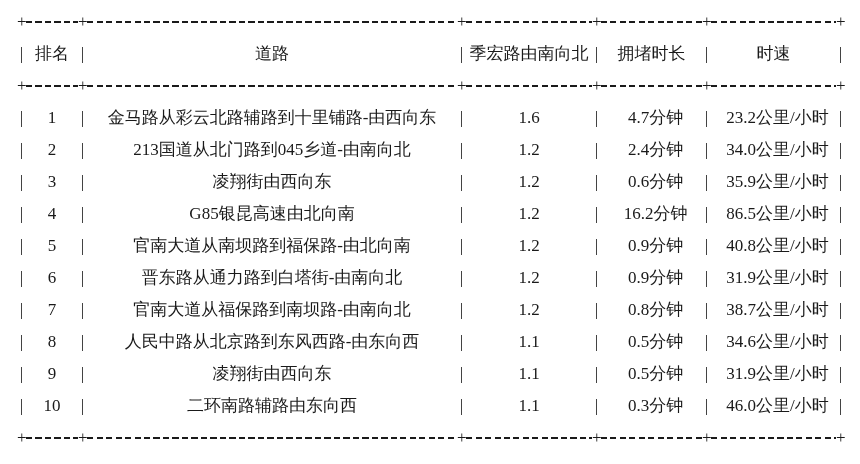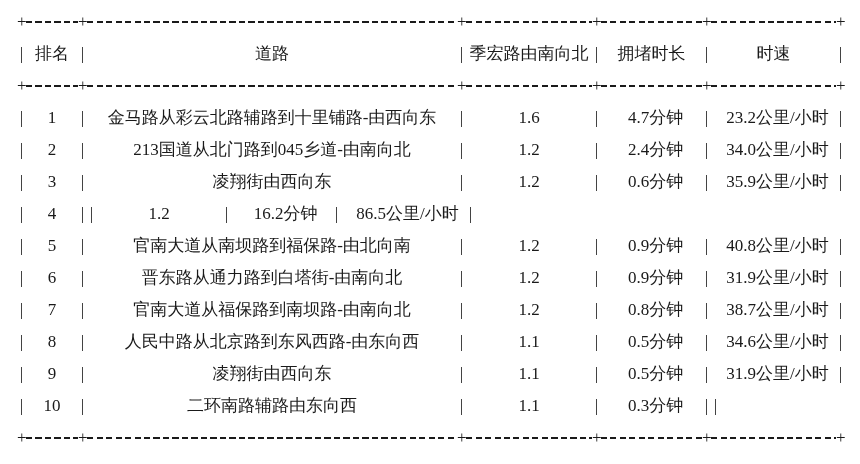--- a/index.html
+++ b/index.html
@@ -113,20 +113,21 @@
     <span class="cell c4 left">0.6分钟</span>
     <span class="vbar">|</span>
     <span class="cell c5 left">35.9公里/小时</span>
     <span class="vbar">|</span>
   </div>
 
   <div class="line">
     <span class="vbar">|</span>
     <span class="cell c1">4</span>
     <span class="vbar">|</span>
+    <span class="cell c2">G85银昆高速由北向南</span>
     <span class="vbar">|</span>
     <span class="cell c3">1.2</span>
     <span class="vbar">|</span>
     <span class="cell c4 left">16.2分钟</span>
     <span class="vbar">|</span>
     <span class="cell c5 left">86.5公里/小时</span>
     <span class="vbar">|</span>
   </div>
 
   <div class="line">
@@ -202,20 +203,21 @@
   <div class="line">
     <span class="vbar">|</span>
     <span class="cell c1">10</span>
     <span class="vbar">|</span>
     <span class="cell c2">二环南路辅路由东向西</span>
     <span class="vbar">|</span>
     <span class="cell c3">1.1</span>
     <span class="vbar">|</span>
     <span class="cell c4 left">0.3分钟</span>
     <span class="vbar">|</span>
+    <span class="cell c5 left">46.0公里/小时</span>
     <span class="vbar">|</span>
   </div>
 </div>
 
   <div class="line">
     <span class="joint">+</span>
     <span class="seg c1"></span>
     <span class="joint">+</span>
     <span class="seg c2"></span>
     <span class="joint">+</span>

